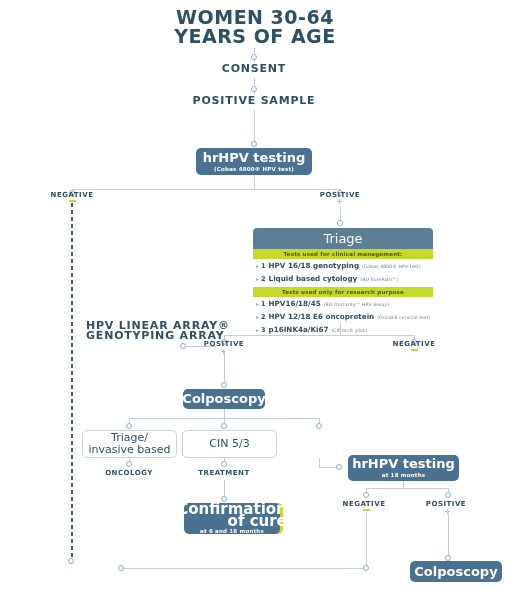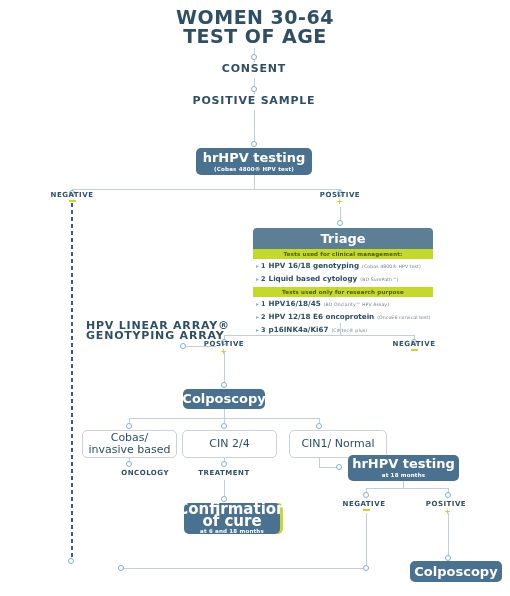--- a/index.html
+++ b/index.html
@@ -48,21 +48,21 @@
     position:absolute;background:#ffffff;border:1px solid #c9d2d8;border-radius:5px;
     display:flex;align-items:center;justify-content:center;text-align:center;
     font-size:11px;color:#2f4f66;line-height:12px;box-sizing:border-box;
     font-family:"DejaVu Sans", sans-serif;
   }
 
   
   .triage{position:absolute;left:253px;top:228px;width:180px;}
   .triage-head{
     background:#5d7f96;color:#fff;text-align:center;
-    font-size:13px;font-weight:bold;padding:3px 0 3px;
+    font-size:13px;font-weight:normal;padding:3px 0 3px;
     border-radius:4px 4px 0 0;font-family:"DejaVu Sans", sans-serif;
   }
   .triage-band{
     background:#c5d92d;color:#4a5a12;text-align:center;
     font-size:5.5px;font-weight:bold;padding:2px 0;letter-spacing:0.2px;
     font-family:"DejaVu Sans", sans-serif;
   }
   .triage-body{background:#ffffff;padding:1px 0 1px 3px;}
   .trow{display:flex;align-items:baseline;font-size:7px;line-height:9.5px;
     padding:1.2px 0;color:#2f4f66;font-family:"DejaVu Sans", sans-serif;}
@@ -81,21 +81,21 @@
   .plus{position:absolute;color:#c5d92d;font-size:9px;font-weight:bold;line-height:9px;}
   .tick{position:absolute;height:1.5px;width:7px;background:#c5d92d;}
 </style>
 </head>
 <body>
 
 <div id="canvas">
 
   <div class="title">
     <span>WOMEN 30-64</span>
-    <span>TEST OF AGE</span>
+    <span>YEARS OF AGE</span>
   </div>
 
   <div class="vline" style="left:254px;top:48px;height:14px;"></div>
   <div class="node" style="left:251px;top:54px;"></div>
   <div class="caps" style="left:194px;top:62px;width:120px;">CONSENT</div>
 
   <div class="vline" style="left:254px;top:78px;height:16px;"></div>
   <div class="node" style="left:251px;top:86px;"></div>
   <div class="caps" style="left:184px;top:94px;width:140px;">POSITIVE SAMPLE</div>
 
@@ -197,45 +197,42 @@
   <div class="hline" style="left:129px;top:418px;width:190px;"></div>
   <div class="vline" style="left:129px;top:418px;height:9px;"></div>
   <div class="vline" style="left:224px;top:418px;height:9px;"></div>
   <div class="vline" style="left:319px;top:418px;height:9px;"></div>
   <div class="node" style="left:126px;top:423px;"></div>
   <div class="node" style="left:221px;top:423px;"></div>
   <div class="node" style="left:316px;top:423px;"></div>
 
   <div class="whitebox" style="left:82px;top:430px;width:95px;height:28px;">
     <div>
-      <span style="display:block;">Cobas/</span>
+      <span style="display:block;">Triage/</span>
       <span style="display:block;">invasive based</span>
     </div>
   </div>
   <div class="whitebox" style="left:182px;top:430px;width:95px;height:28px;">
-    <span>CIN 2/4</span>
-  </div>
-  <div class="whitebox" style="left:289px;top:430px;width:98px;height:28px;">
-    <span>CIN1/ Normal</span>
+    <span>CIN 5/3</span>
   </div>
 
   <div class="vline" style="left:129px;top:458px;height:8px;"></div>
   <div class="node" style="left:126px;top:461px;"></div>
-  <div class="caps small" style="left:89px;top:469px;width:80px;text-align:right;">ONCOLOGY</div>
+  <div class="caps small" style="left:89px;top:469px;width:80px;">ONCOLOGY</div>
 
   <div class="vline" style="left:224px;top:458px;height:8px;"></div>
   <div class="node" style="left:221px;top:461px;"></div>
   <div class="caps small" style="left:184px;top:469px;width:80px;">TREATMENT</div>
   <div class="vline" style="left:224px;top:480px;height:20px;"></div>
   <div class="node" style="left:221px;top:496px;"></div>
 
   <div class="bluebox accent-r" style="left:184px;top:503px;width:96px;height:31px;">
     <div class="bt" style="font-size:15px;line-height:12px;">
       <span style="display:block;">Confirmation</span>
-      <span style="display:block;">of cure</span>
+      <span style="display:block;text-align:right;">of cure</span>
     </div>
     <div class="bs">at 6 and 18 months</div>
   </div>
 
   <div class="vline" style="left:319px;top:458px;height:9px;"></div>
   <div class="hline" style="left:319px;top:467px;width:20px;"></div>
   <div class="node" style="left:336px;top:464px;"></div>
 
   <div class="bluebox" style="left:348px;top:455px;width:111px;height:26px;">
     <div class="bt">hrHPV testing</div>

